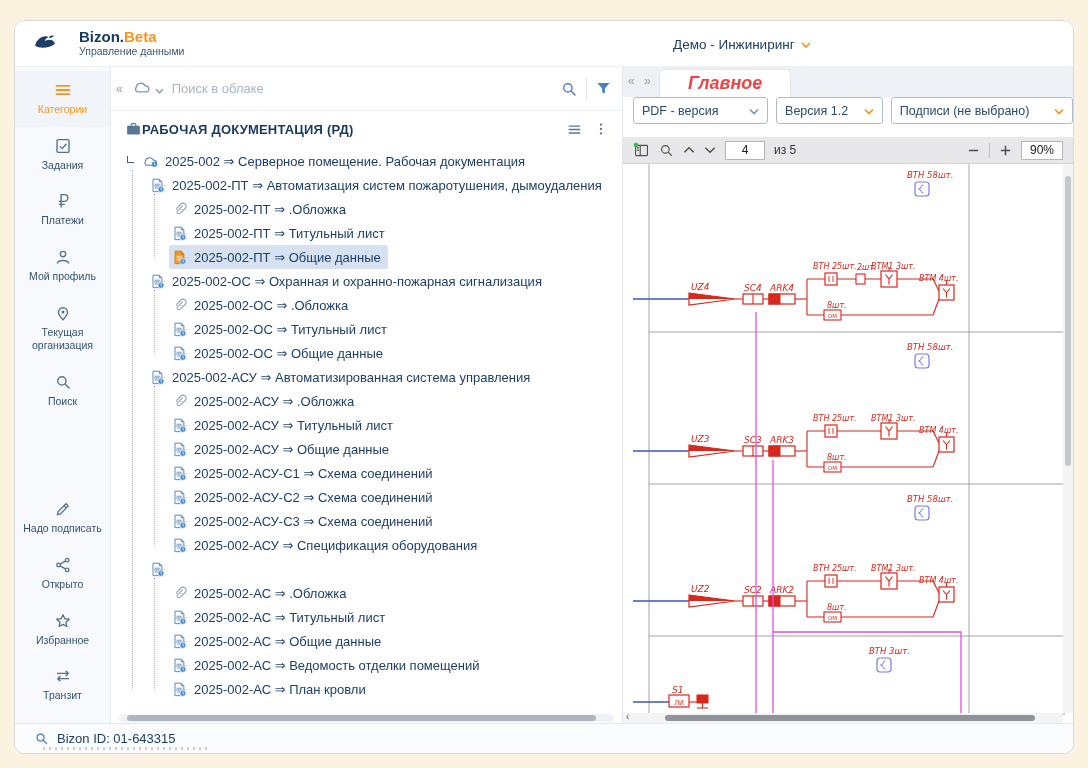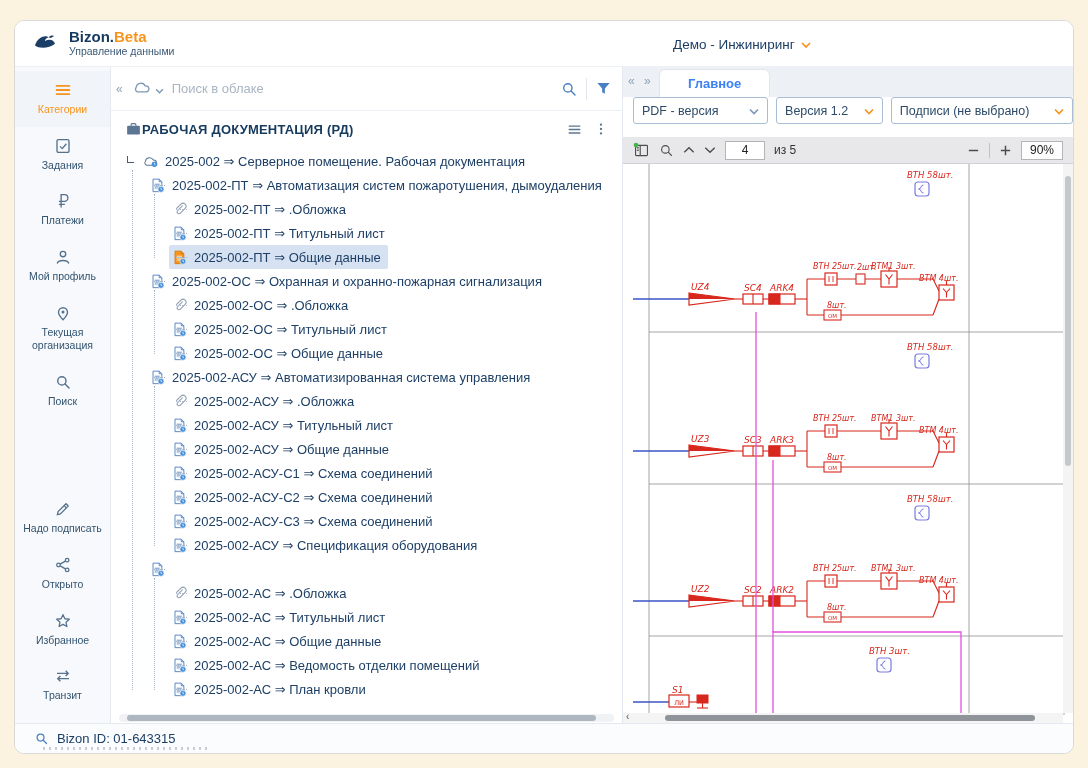--- a/index.html
+++ b/index.html
@@ -4,21 +4,21 @@
 <style>
   * { box-sizing: border-box; margin: 0; padding: 0; }
   html,body { width:1088px; height:768px; overflow:hidden; }
   body { background:#fbf3df; font-family:"Liberation Sans","DejaVu Sans",sans-serif; position:relative; }
   .window { position:absolute; left:14px; top:20px; right:14px; bottom:14px; background:#fff;
             border:1px solid #d9d9d9; border-radius:10px; display:flex; flex-direction:column; overflow:hidden; }
 
   
   .app-header { height:46px; flex:0 0 auto; display:flex; align-items:center; padding:0 18px;
                 border-bottom:1px solid #edf0f4; position:relative; background:#fff; }
-  .logo { display:flex; align-items:center; gap:12px; }
+  .logo { display:flex; align-items:center; gap:22px; }
   .brand-text { line-height:1.1; }
   .brand-line { font-size:15px; font-weight:bold; color:#16395e; }
   .brand-accent { color:#f7941d; }
   .brand-sub { font-size:10.5px; color:#3c5a78; }
   .org-selector { position:absolute; left:658px; top:50%; transform:translateY(-50%);
                   display:flex; align-items:center; gap:6px; font-size:13.5px; color:#1c3e66; cursor:pointer; }
 
   
   .main { flex:1; display:flex; min-height:0; }
 
@@ -61,22 +61,22 @@
   .tree-icon { display:inline-flex; width:17px; justify-content:center; }
   .root-exp { width:7px; height:7px; border-left:1.4px solid #4a5b6d; border-bottom:1.4px solid #4a5b6d; margin:-4px 2px 0 0; }
   .tree-hscroll { position:absolute; bottom:1px; left:8px; right:8px; height:8px; background:#f0f2f5; border-radius:4px; }
   .tree-hthumb { position:absolute; left:8px; right:18px; top:1px; height:6px; background:#aeb6bf; border-radius:3px; }
 
   
   .viewer-panel { flex:1; min-width:0; display:flex; flex-direction:column; background:#fff; }
   .tab-row { height:30px; flex:0 0 auto; background:#edf0f5; display:flex; align-items:flex-end; position:relative; }
   .panel-chevrons { position:absolute; left:5px; top:7px; color:#8fa1b3; font-size:12px; letter-spacing:3px; cursor:pointer; }
   .tab { background:#fff; height:28px; display:flex; align-items:center; padding:0 28px; margin-left:36px;
-         font-weight:bold; font-size:13px; color:#3b82f6; border:1px solid #e2e6ec; border-bottom:none;
-         border-radius:6px 6px 0 0; cursor:pointer; }
+         font-weight:bold; font-size:18px; color:#ef4444; border:1px solid #e2e6ec; border-bottom:none;
+         border-radius:6px 6px 0 0; cursor:pointer;font-style:italic; }
   .dd-row { height:40px; flex:0 0 auto; display:flex; align-items:flex-start; gap:8px; padding-left:10px; background:#fff; }
   .dropdown { height:27px; border:1px solid #a9bdd4; border-radius:3px; background:#fff; display:flex;
               align-items:center; justify-content:space-between; padding:0 8px; font-size:12.5px; color:#2c4a68; cursor:pointer; }
   .dd1 { width:142px; } .dd2 { width:112px; } .dd3 { width:192px; }
 
   .pdfbar { height:27px; flex:0 0 auto; background:#e8e8ea; border-bottom:1px solid #d2d2d4;
             display:flex; align-items:center; gap:9px; padding:0 10px; color:#4a4a4a; }
   .pdfbar .btn { display:inline-flex; align-items:center; cursor:pointer; }
   .page-input { width:40px; height:19px; border:1px solid #b5b5b7; background:#fff; text-align:center;
                 font-size:12px; color:#222; font-family:inherit; }

